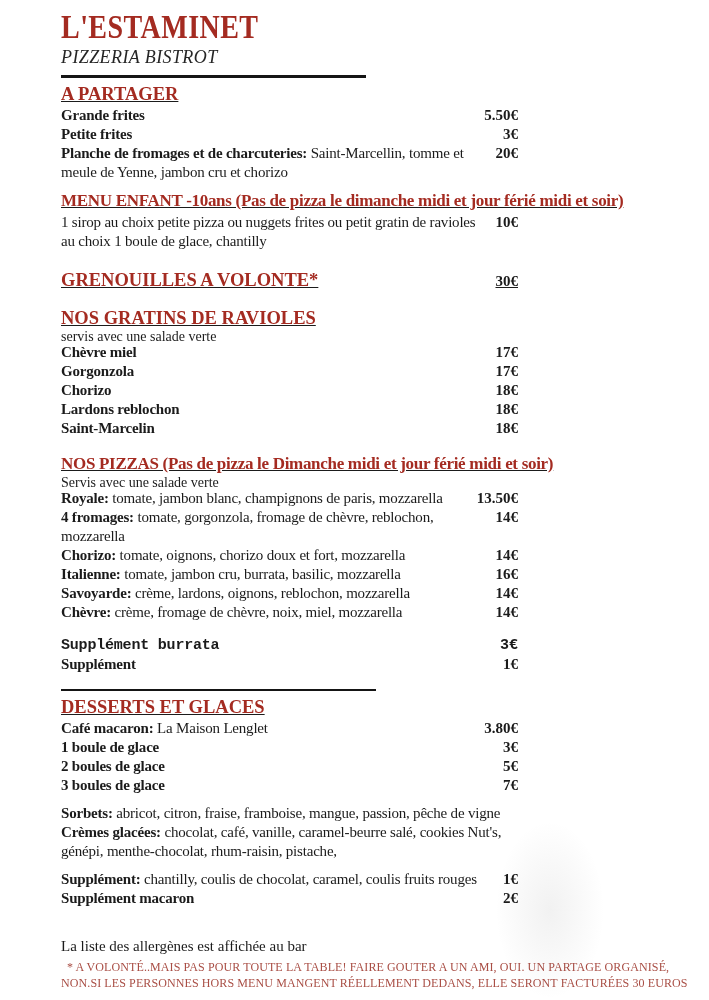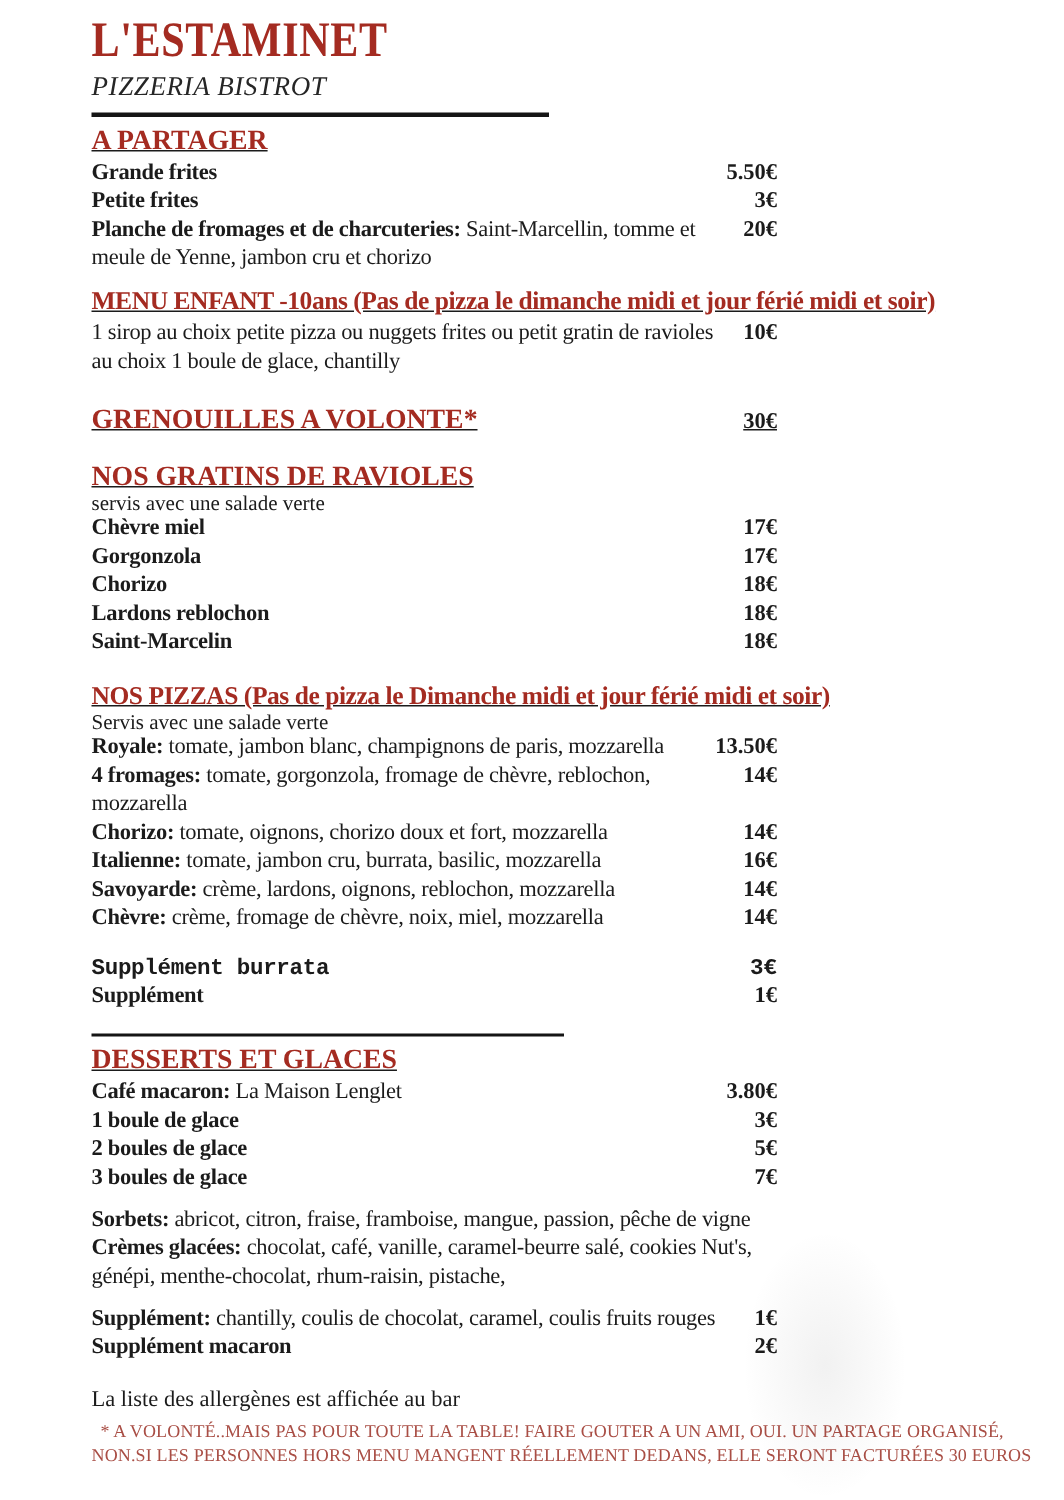--- a/index.html
+++ b/index.html
@@ -41,21 +41,21 @@
   .sec-menu-enfant .heading-text,.sec-pizzas .heading-text{font-size:17px;letter-spacing:-0.3px;}
   .section-note{font-size:14px;line-height:13px;margin-top:1px;}
   
   .menu-row{display:flex;align-items:flex-start;font-size:15px;line-height:19px;}
   .sec-pizzas .menu-row.gap{margin-top:14px;font-family:Liberation Mono, monospace;}
   .sec-desserts .menu-row.gap{margin-top:9px;}
   .item-text{flex:1 1 auto;padding-right:4px;letter-spacing:-0.2px;}
   .item-label{font-weight:bold;}
   .item-price{flex:0 0 auto;font-weight:bold;min-width:36px;text-align:right;white-space:nowrap;font-size:15px;line-height:19px;}
   
-  .allergen{margin-top:16px;font-size:15px;line-height:19px;}
+  .allergen{margin-top:29px;font-size:15px;line-height:19px;}
   .footnote{
     margin-top:4px;color:var(--fnred);font-size:12px;line-height:15.5px;
     width:648px;text-indent:6px;letter-spacing:0.1px;
   }
   .smudge{
     position:absolute;right:-15px;bottom:0;width:110px;height:180px;border-radius:50%;
     background:radial-gradient(ellipse at center,rgba(60,60,60,0.07),rgba(60,60,60,0) 70%);
     pointer-events:none;
   }
 </style>

